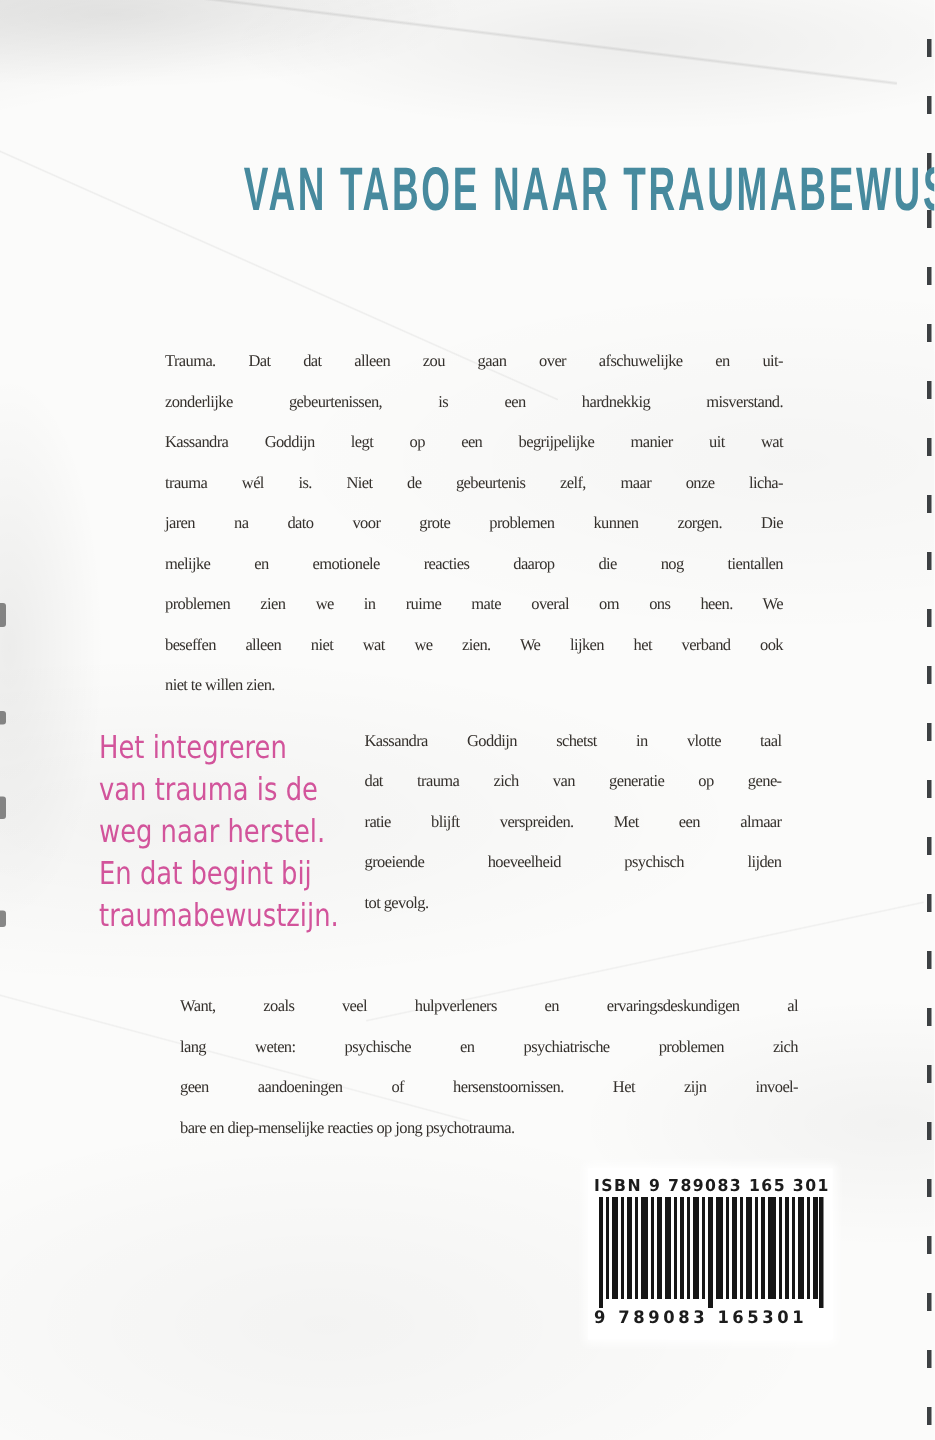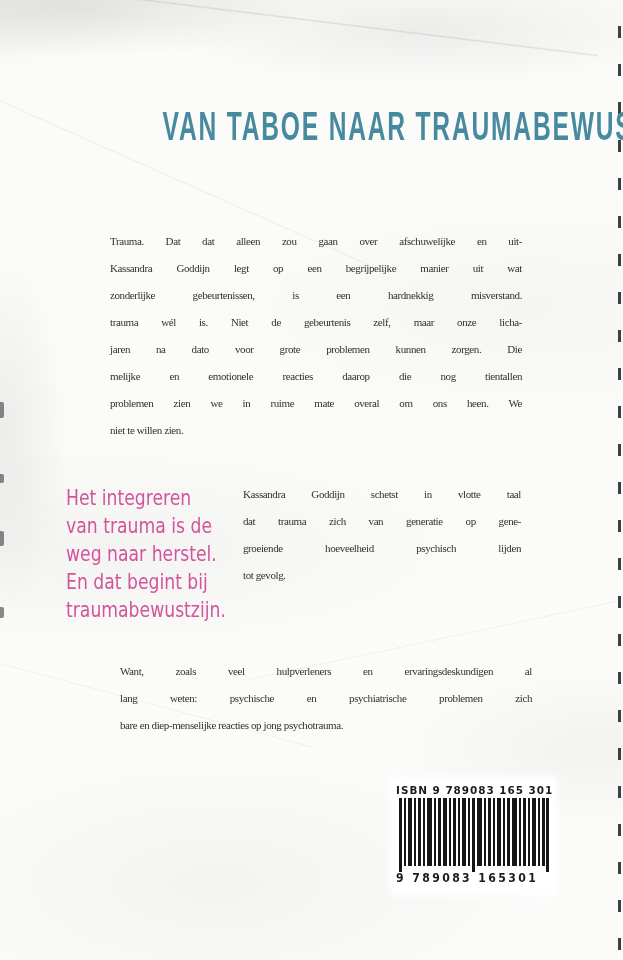--- a/index.html
+++ b/index.html
@@ -140,47 +140,50 @@
   <div class="trim-dashes"></div>
   <div class="edge-mark m1"></div>
   <div class="edge-mark m2"></div>
   <div class="edge-mark m3"></div>
   <div class="edge-mark m4"></div>
 
   <h1 class="title"><span class="condense">VAN TABOE NAAR TRAUMABEWUST</span></h1>
 
   <div class="para para1">
       <div class="jline">Trauma. Dat dat alleen zou gaan over afschuwelijke en uit-</div>
+      <div class="jline">zonderlijke gebeurtenissen, is een hardnekkig misverstand.</div>
       <div class="jline">Kassandra Goddijn legt op een begrijpelijke manier uit wat</div>
-      <div class="jline">zonderlijke gebeurtenissen, is een hardnekkig misverstand.</div>
       <div class="jline">trauma wél is. Niet de gebeurtenis zelf, maar onze licha-</div>
       <div class="jline">jaren na dato voor grote problemen kunnen zorgen. Die</div>
       <div class="jline">melijke en emotionele reacties daarop die nog tientallen</div>
       <div class="jline">problemen zien we in ruime mate overal om ons heen. We</div>
+      <div class="jline">beseffen alleen niet wat we zien. We lijken het verband ook</div>
       <div class="jline">niet te willen zien.</div>
     </div>
 
   <div class="pull-quote">
       <div class="jline">Het integreren</div>
       <div class="jline">van trauma is de</div>
       <div class="jline">weg naar herstel.</div>
       <div class="jline">En dat begint bij</div>
       <div class="jline">traumabewustzijn.</div>
     </div>
 
   <div class="para para2">
       <div class="jline">Kassandra Goddijn schetst in vlotte taal</div>
       <div class="jline">dat trauma zich van generatie op gene-</div>
+      <div class="jline">ratie blijft verspreiden. Met een almaar</div>
       <div class="jline">groeiende hoeveelheid psychisch lijden</div>
       <div class="jline">tot gevolg.</div>
     </div>
 
   <div class="para para3">
       <div class="jline">Want, zoals veel hulpverleners en ervaringsdeskundigen al</div>
       <div class="jline">lang weten: psychische en psychiatrische problemen zich</div>
+      <div class="jline">geen aandoeningen of hersenstoornissen. Het zijn invoel-</div>
       <div class="jline">bare en diep-menselijke reacties op jong psychotrauma.</div>
     </div>
 
   <div class="barcode-box">
     <div class="isbn-label">ISBN 9 789083 165 301</div>
     <svg class="bars" width="150" height="74" viewBox="0 0 150 74" shape-rendering="crispEdges" aria-hidden="true">
       <g fill="#161616">
         <rect x="0" y="0" width="3" height="74"></rect>
         <rect x="5" y="0" width="2" height="68"></rect>
         <rect x="9" y="0" width="4" height="68"></rect>

